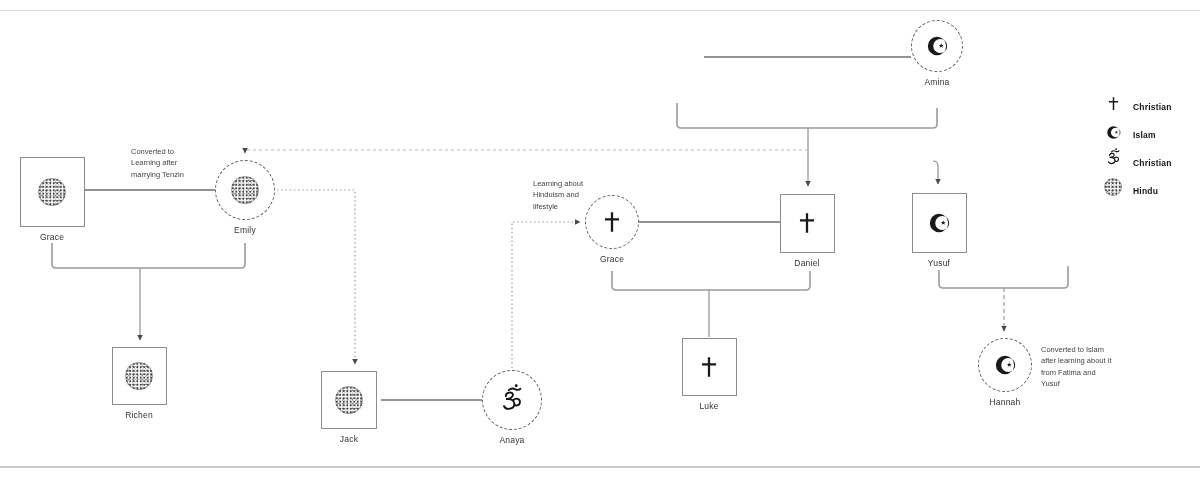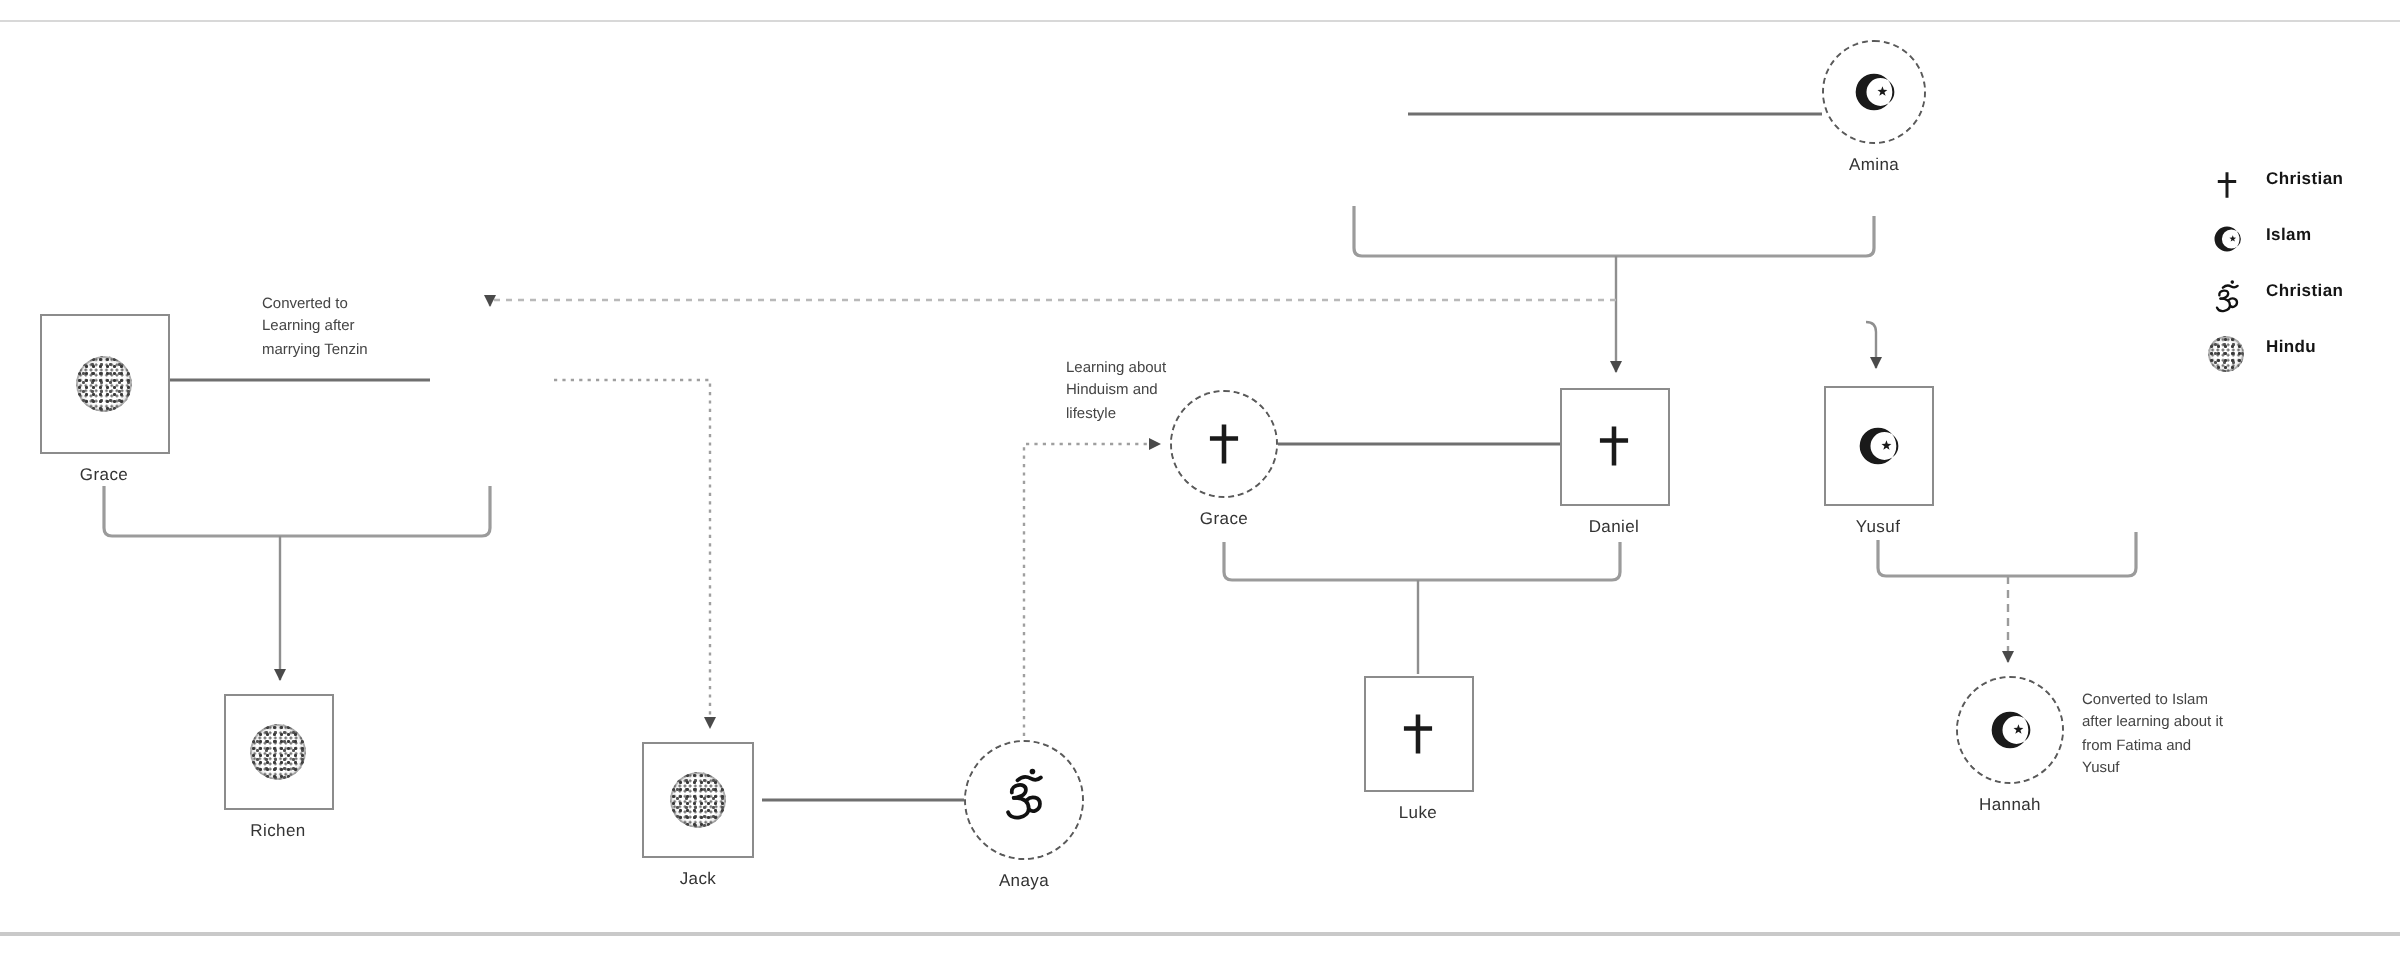--- a/index.html
+++ b/index.html
@@ -28,21 +28,21 @@
       radial-gradient(circle, #555 0.6px, transparent 1px),
       radial-gradient(circle, #777 0.5px, transparent 0.9px);
     background-size:3.5px 3.5px,4.5px 4.5px,2.6px 2.6px;
     background-position:0 0,1.5px 2px,1px 0.5px;
     box-shadow:inset 0 0 0 1px rgba(90,90,90,.35), inset 0 0 3px rgba(60,60,60,.45);
   }
   .annotation{
     position:absolute;font-size:7.5px;line-height:1.5;color:#444;white-space:pre-line;text-align:left;
   }
   #legend{position:absolute;}
-  .legend-row{display:flex;align-items:flex-start;height:28px;}
+  .legend-row{display:flex;align-items:flex-end;height:28px;}
   .legend-sym{width:26px;display:flex;align-items:center;justify-content:center;}
   .legend-label{font-size:8.5px;font-weight:bold;color:#151515;margin-left:7px;letter-spacing:.2px;}
 </style>
 </head>
 <body>
 
 <div class="canvas" id="canvas">
     <div class="rule" style="top:10px"></div>
 <div class="rule bottom" style="top:466px"></div>
     <svg id="edges" width="1200" height="478">
@@ -76,20 +76,26 @@
         </svg>
       </div>
     <div class="node-label">Amina</div>
   </div>
     <div class="node" style="left:7px;top:157px">
     <div class="shape square" style="width:65px;height:70px">
         <span class="mandala" style="width:28px;height:28px"></span>
       </div>
     <div class="node-label">Grace</div>
   </div>
+    <div class="node" style="left:200px;top:160px">
+    <div class="shape circle" style="width:60px;height:60px">
+        <span class="mandala" style="width:28px;height:28px"></span>
+      </div>
+    <div class="node-label">Emily</div>
+  </div>
     <div class="node" style="left:567px;top:195px">
     <div class="shape circle" style="width:54px;height:54px">
         <svg width="26" height="26" viewBox="0 0 24 24">
           <path d="M12 3 V21 M5.5 9.5 H18.5" fill="none" stroke="#1a1a1a" stroke-width="2.1"></path>
         </svg>
       </div>
     <div class="node-label">Grace</div>
   </div>
     <div class="node" style="left:762px;top:193.5px">
     <div class="shape square" style="width:55px;height:59px">

